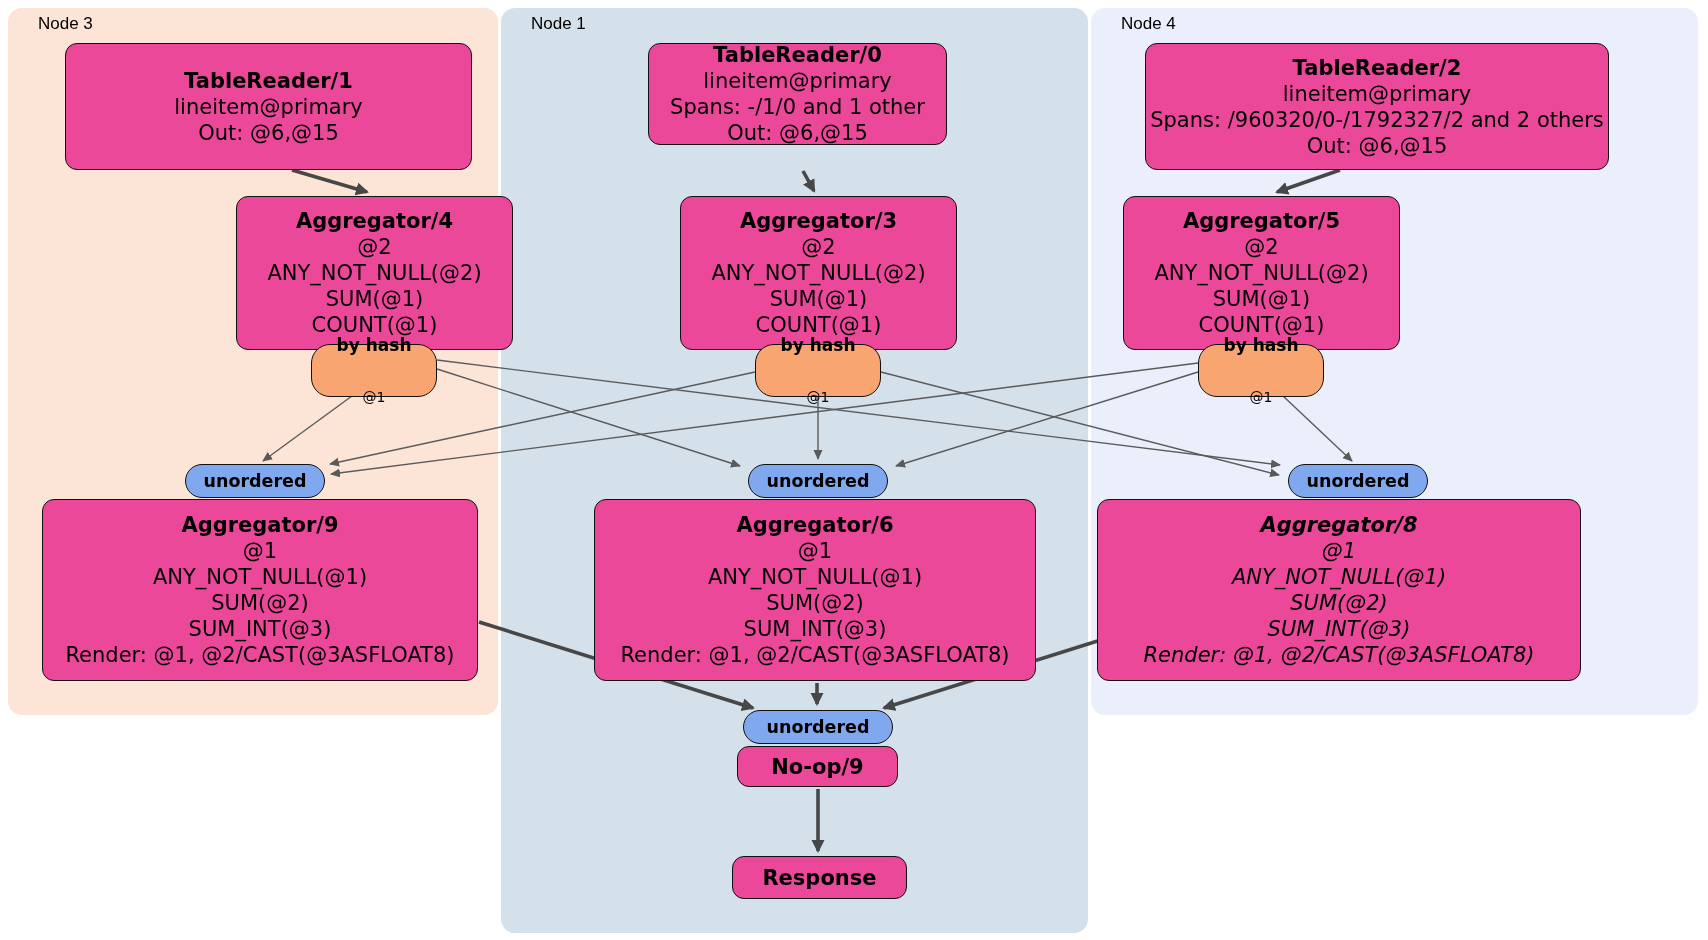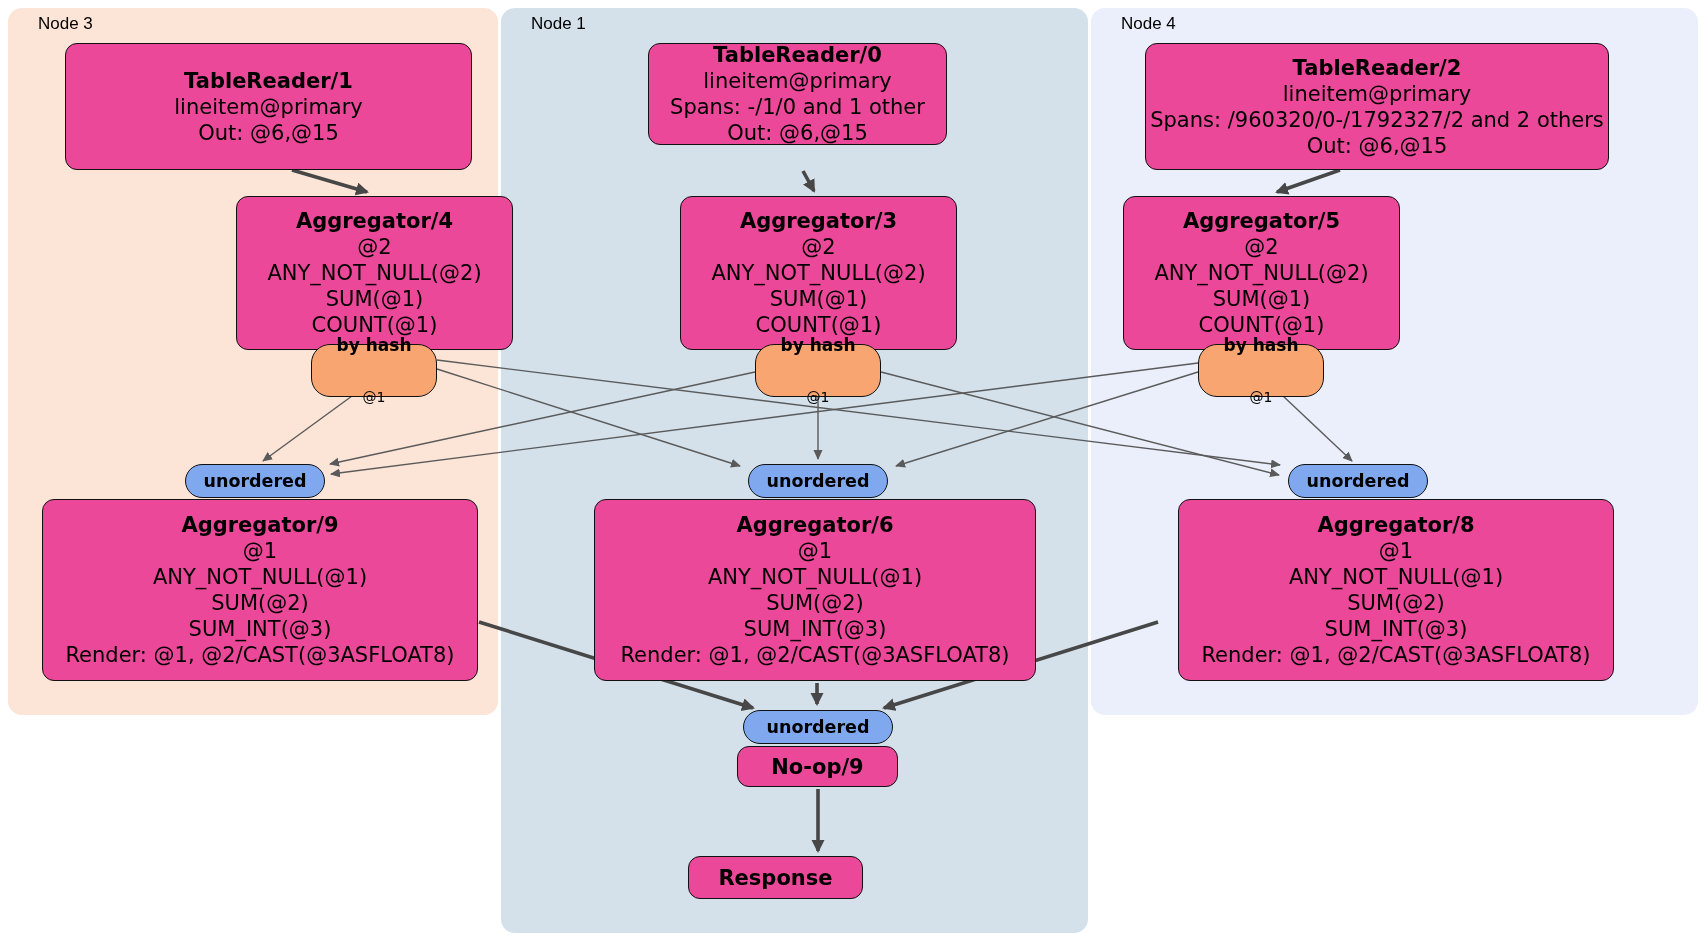--- a/index.html
+++ b/index.html
@@ -180,32 +180,32 @@
         <div class="detail">Render: @1, @2/CAST(@3ASFLOAT8)</div>
       </div>
       <div class="proc" style="left: 594px; top: 499px; width: 442px; height: 182px;">
         <div class="title">Aggregator/6</div>
         <div class="detail">@1</div>
         <div class="detail">ANY_NOT_NULL(@1)</div>
         <div class="detail">SUM(@2)</div>
         <div class="detail">SUM_INT(@3)</div>
         <div class="detail">Render: @1, @2/CAST(@3ASFLOAT8)</div>
       </div>
-      <div class="proc" style="left: 1178px; top: 499px; width: 436px; height: 182px;">
+      <div class="proc" style="left: 1097px; top: 499px; width: 484px; height: 182px; font-style: italic;">
         <div class="title">Aggregator/8</div>
         <div class="detail">@1</div>
         <div class="detail">ANY_NOT_NULL(@1)</div>
         <div class="detail">SUM(@2)</div>
         <div class="detail">SUM_INT(@3)</div>
         <div class="detail">Render: @1, @2/CAST(@3ASFLOAT8)</div>
       </div>
       <div class="proc" style="left: 737px; top: 746px; width: 161px; height: 41px;">
         <div class="title">No-op/9</div>
       </div>
-      <div class="proc" style="left: 688px; top: 856px; width: 175px; height: 43px;">
+      <div class="proc" style="left: 732px; top: 856px; width: 175px; height: 43px;">
         <div class="title">Response</div>
       </div>
       <div class="pill router" style="left: 311px; top: 344px; width: 126px; height: 53px; background: rgb(248, 165, 113);">
         <div class="pill-label">by hash</div>
         <div class="pill-sub">@1</div>
       </div>
       <div class="pill router" style="left: 755px; top: 344px; width: 126px; height: 53px; background: rgb(248, 165, 113);">
         <div class="pill-label">by hash</div>
         <div class="pill-sub">@1</div>
       </div>

